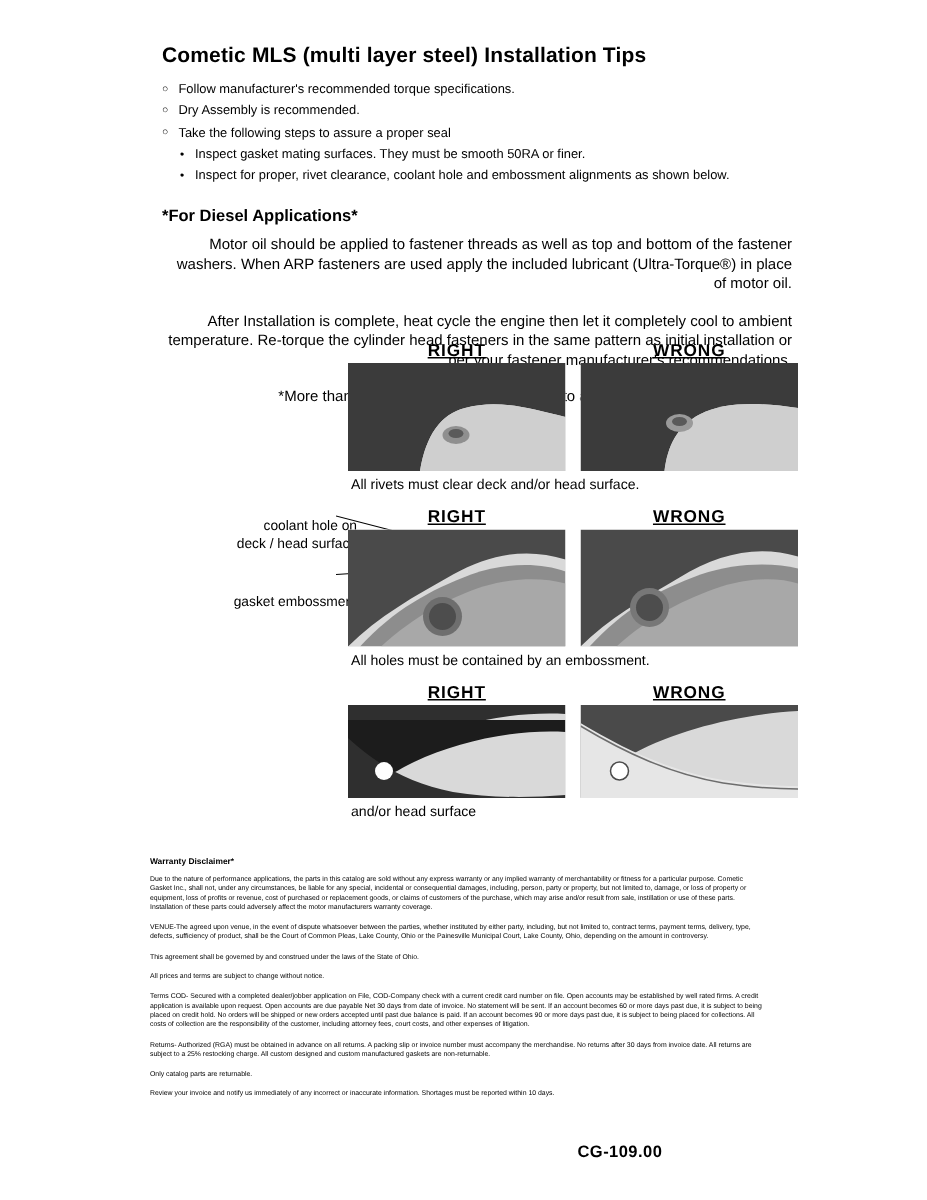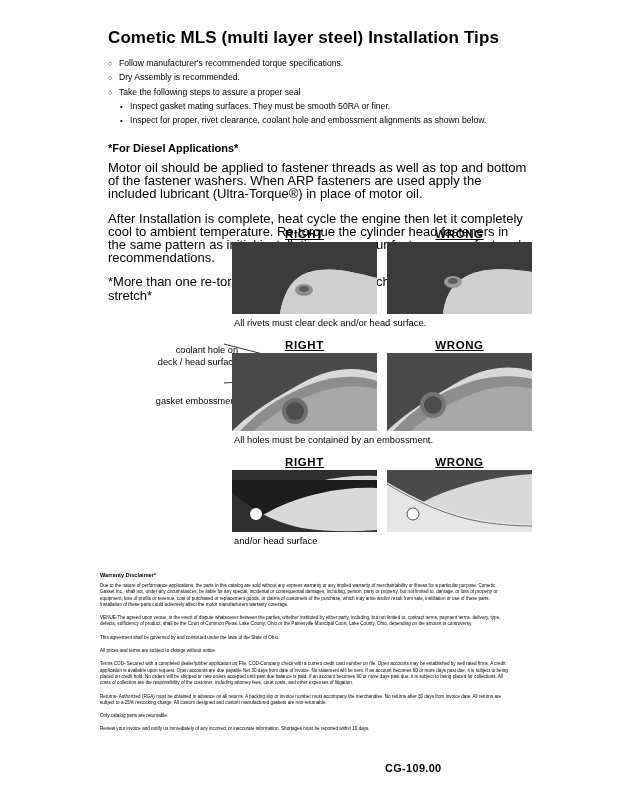--- a/index.html
+++ b/index.html
@@ -22,21 +22,21 @@
     height: 800px;
     background: #ffffff;
   }
   .content {
     position: absolute;
     left: 108px;
     top: 28px;
     width: 420px;
   }
   h1.title {
-    font-size: 17px;
+    font-size: 14px;
     font-weight: bold;
     margin: 0 0 9px 0;
     letter-spacing: 0.1px;
   }
   .bullet-list {
     margin: 0;
     padding: 0;
     list-style: none;
   }
   .bullet-list li {
@@ -71,23 +71,24 @@
     top: 0;
     font-size: 8px;
     line-height: 13.4px;
   }
   h2.subhead {
     font-size: 11px;
     font-weight: bold;
     margin: 15px 0 7px 0;
   }
   p.body {
-    font-size: 13px;
+    font-size: 10px;
     line-height: 13.2px;
     margin: 0 0 11px 0;
+    text-align: right;
   }
   p.body.tight { margin-bottom: 0; }
 
   
   .figures {
     position: absolute;
     left: 232px;
     top: 228px;
     width: 300px;
   }

